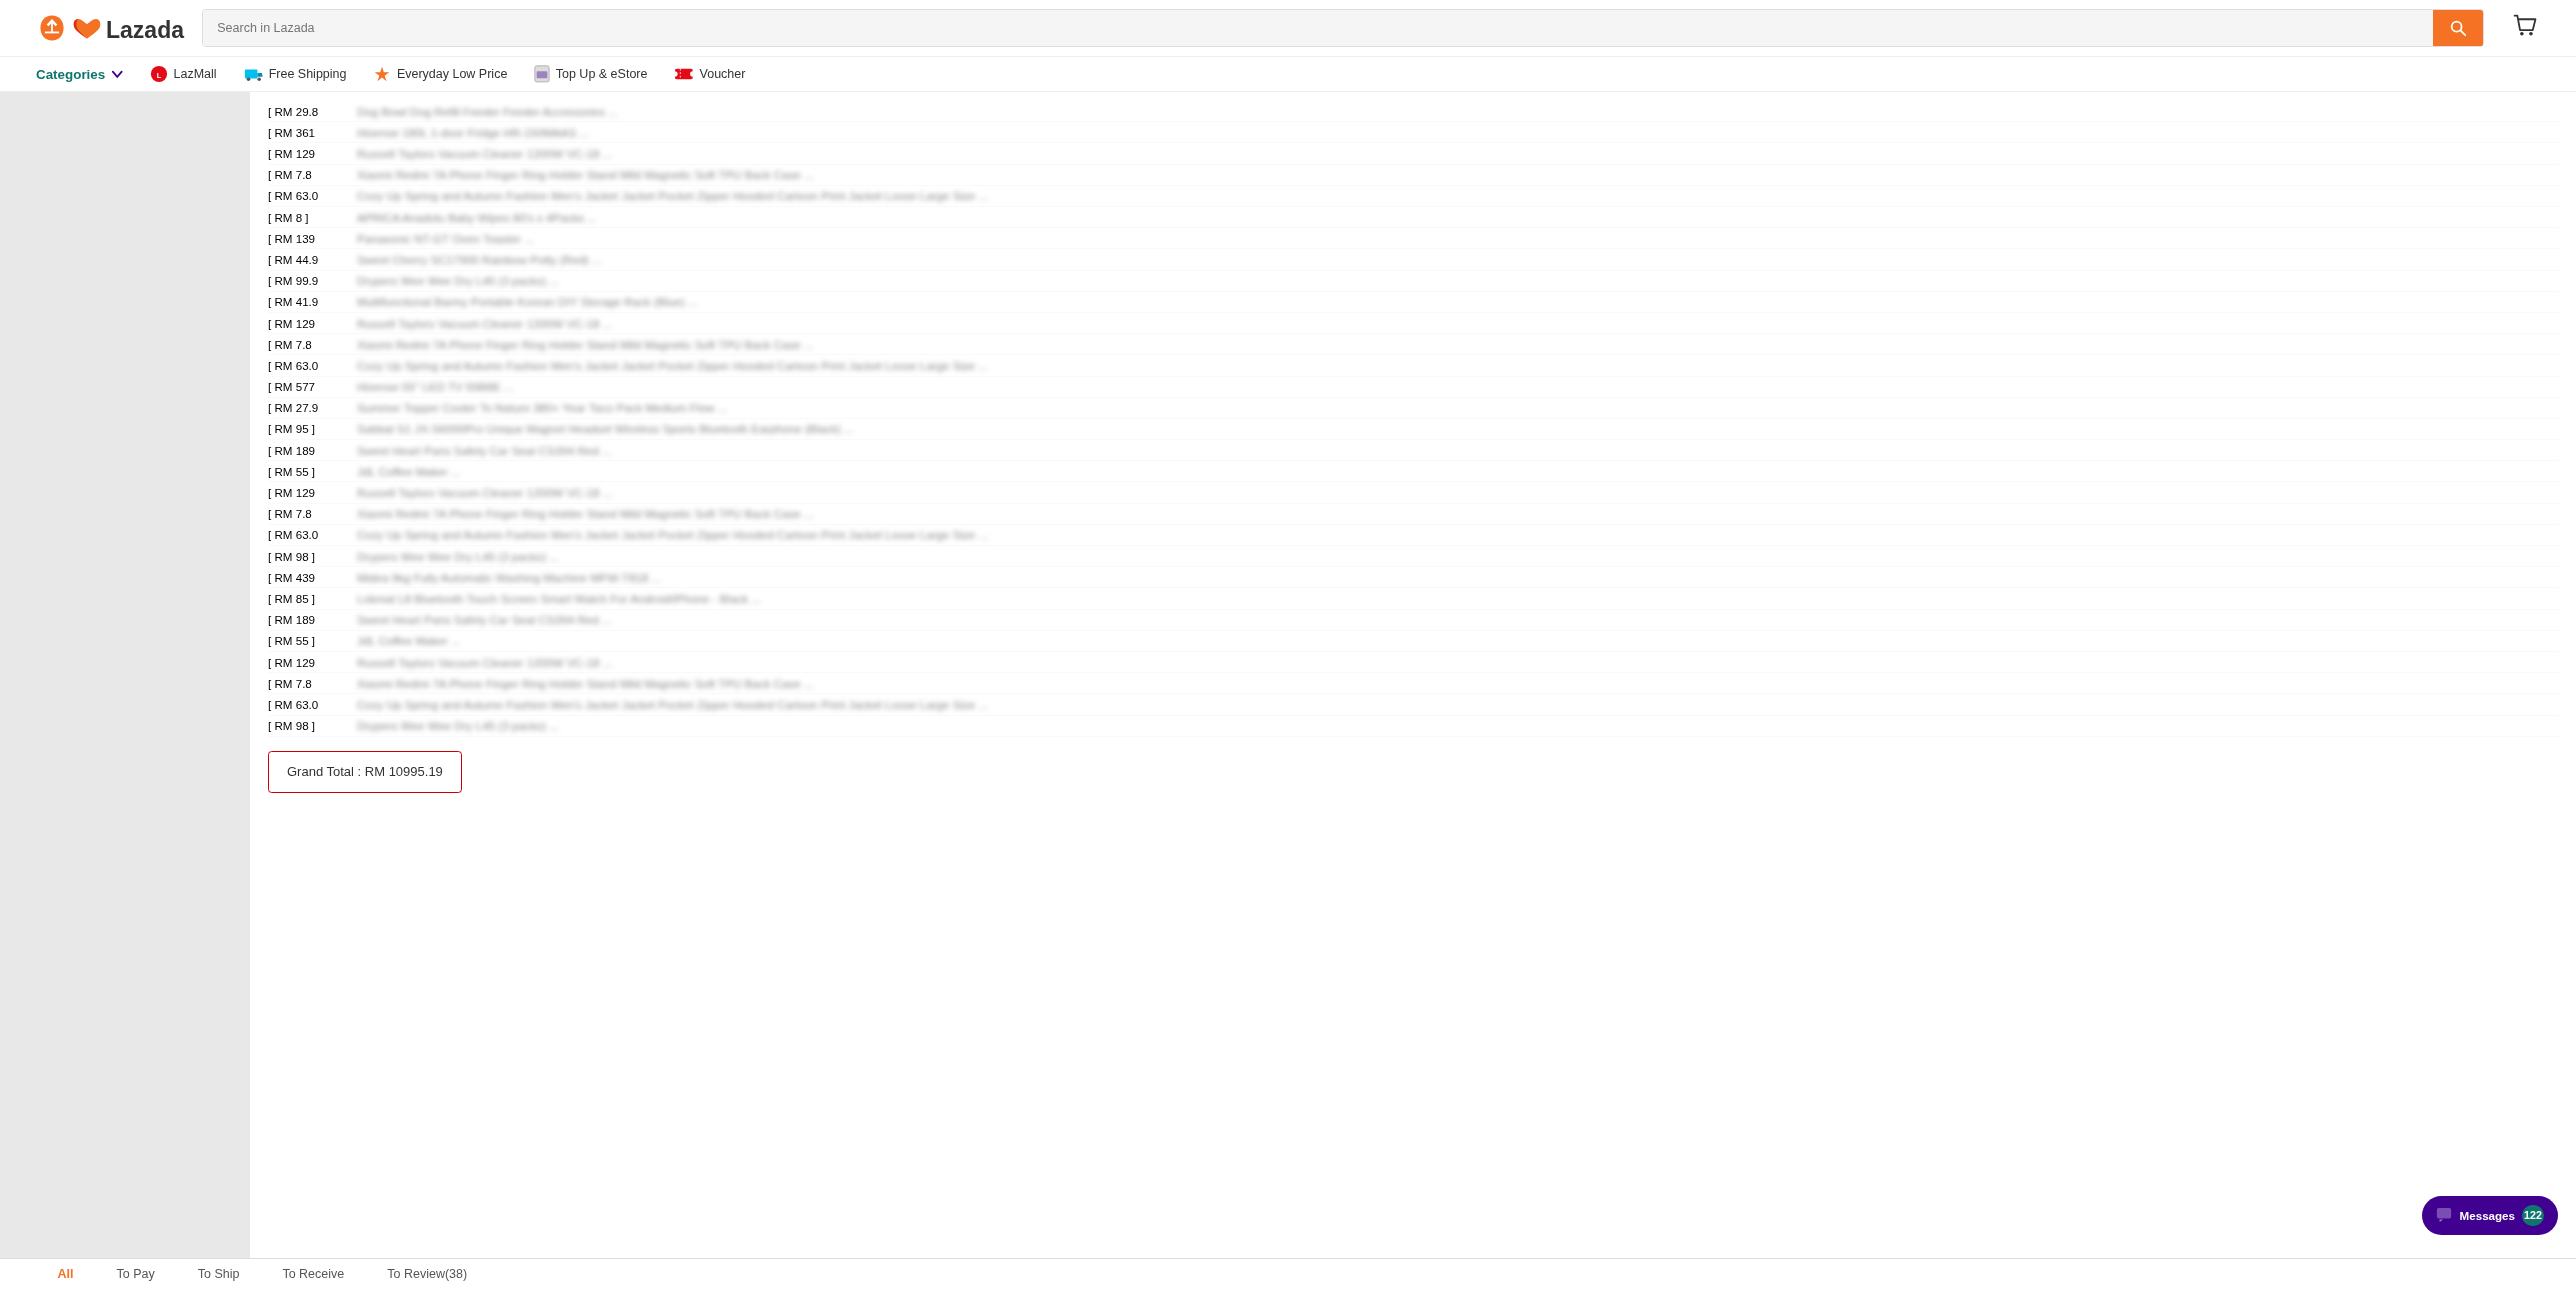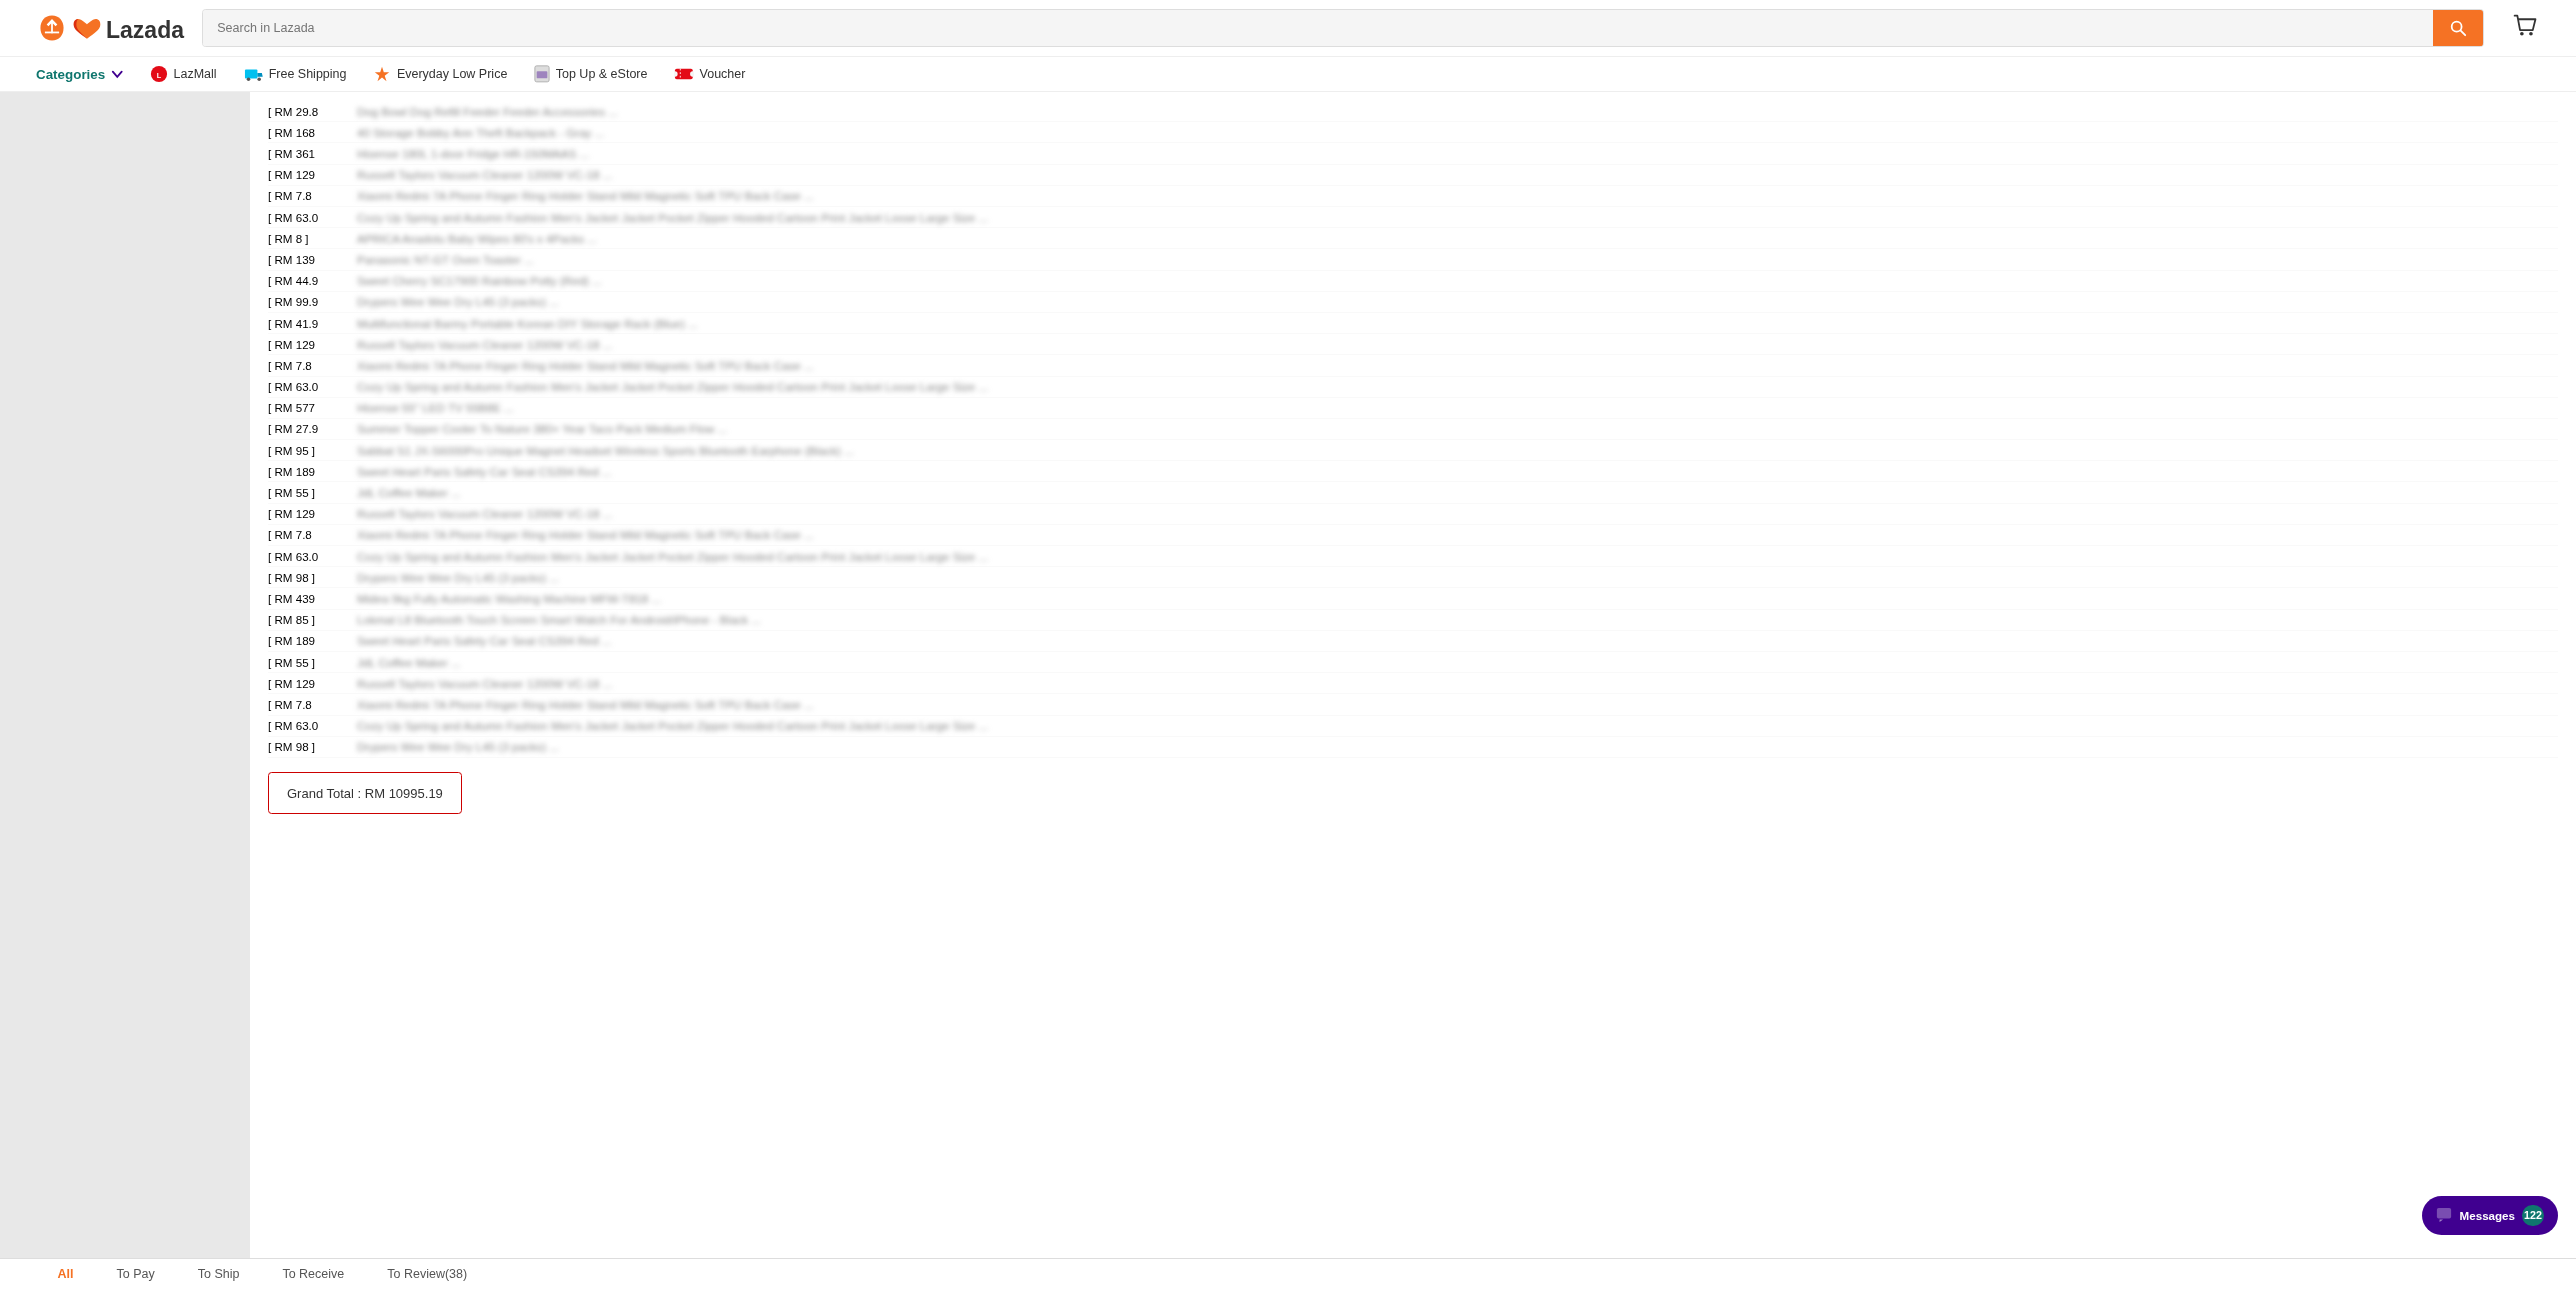--- a/index.html
+++ b/index.html
@@ -293,24 +293,20 @@
 <div class="main-layout">
   <div class="sidebar"></div>
 
   <div class="content">
     <ul class="order-list" id="order-list">
     <li class="order-item">
     <span class="order-price">[ RM 29.8</span>
     <span class="order-desc">Dog Bowl Dog Refill Feeder Feeder Accessories ...</span>
   </li>
         <li class="order-item">
-    <span class="order-price">[ RM 168</span>
-    <span class="order-desc">40 Storage Bobby Ann Theft Backpack - Gray ...</span>
-  </li>
-        <li class="order-item">
     <span class="order-price">[ RM 361</span>
     <span class="order-desc">Hisense 180L 1-door Fridge HR-150MAAS ...</span>
   </li>
         <li class="order-item">
     <span class="order-price">[ RM 129</span>
     <span class="order-desc">Russell Taylors Vacuum Cleaner 1200W VC-18 ...</span>
   </li>
         <li class="order-item">
     <span class="order-price">[ RM 7.8</span>
     <span class="order-desc">Xiaomi Redmi 7A Phone Finger Ring Holder Stand Mild Magnetic Soft TPU Back Case ...</span>

